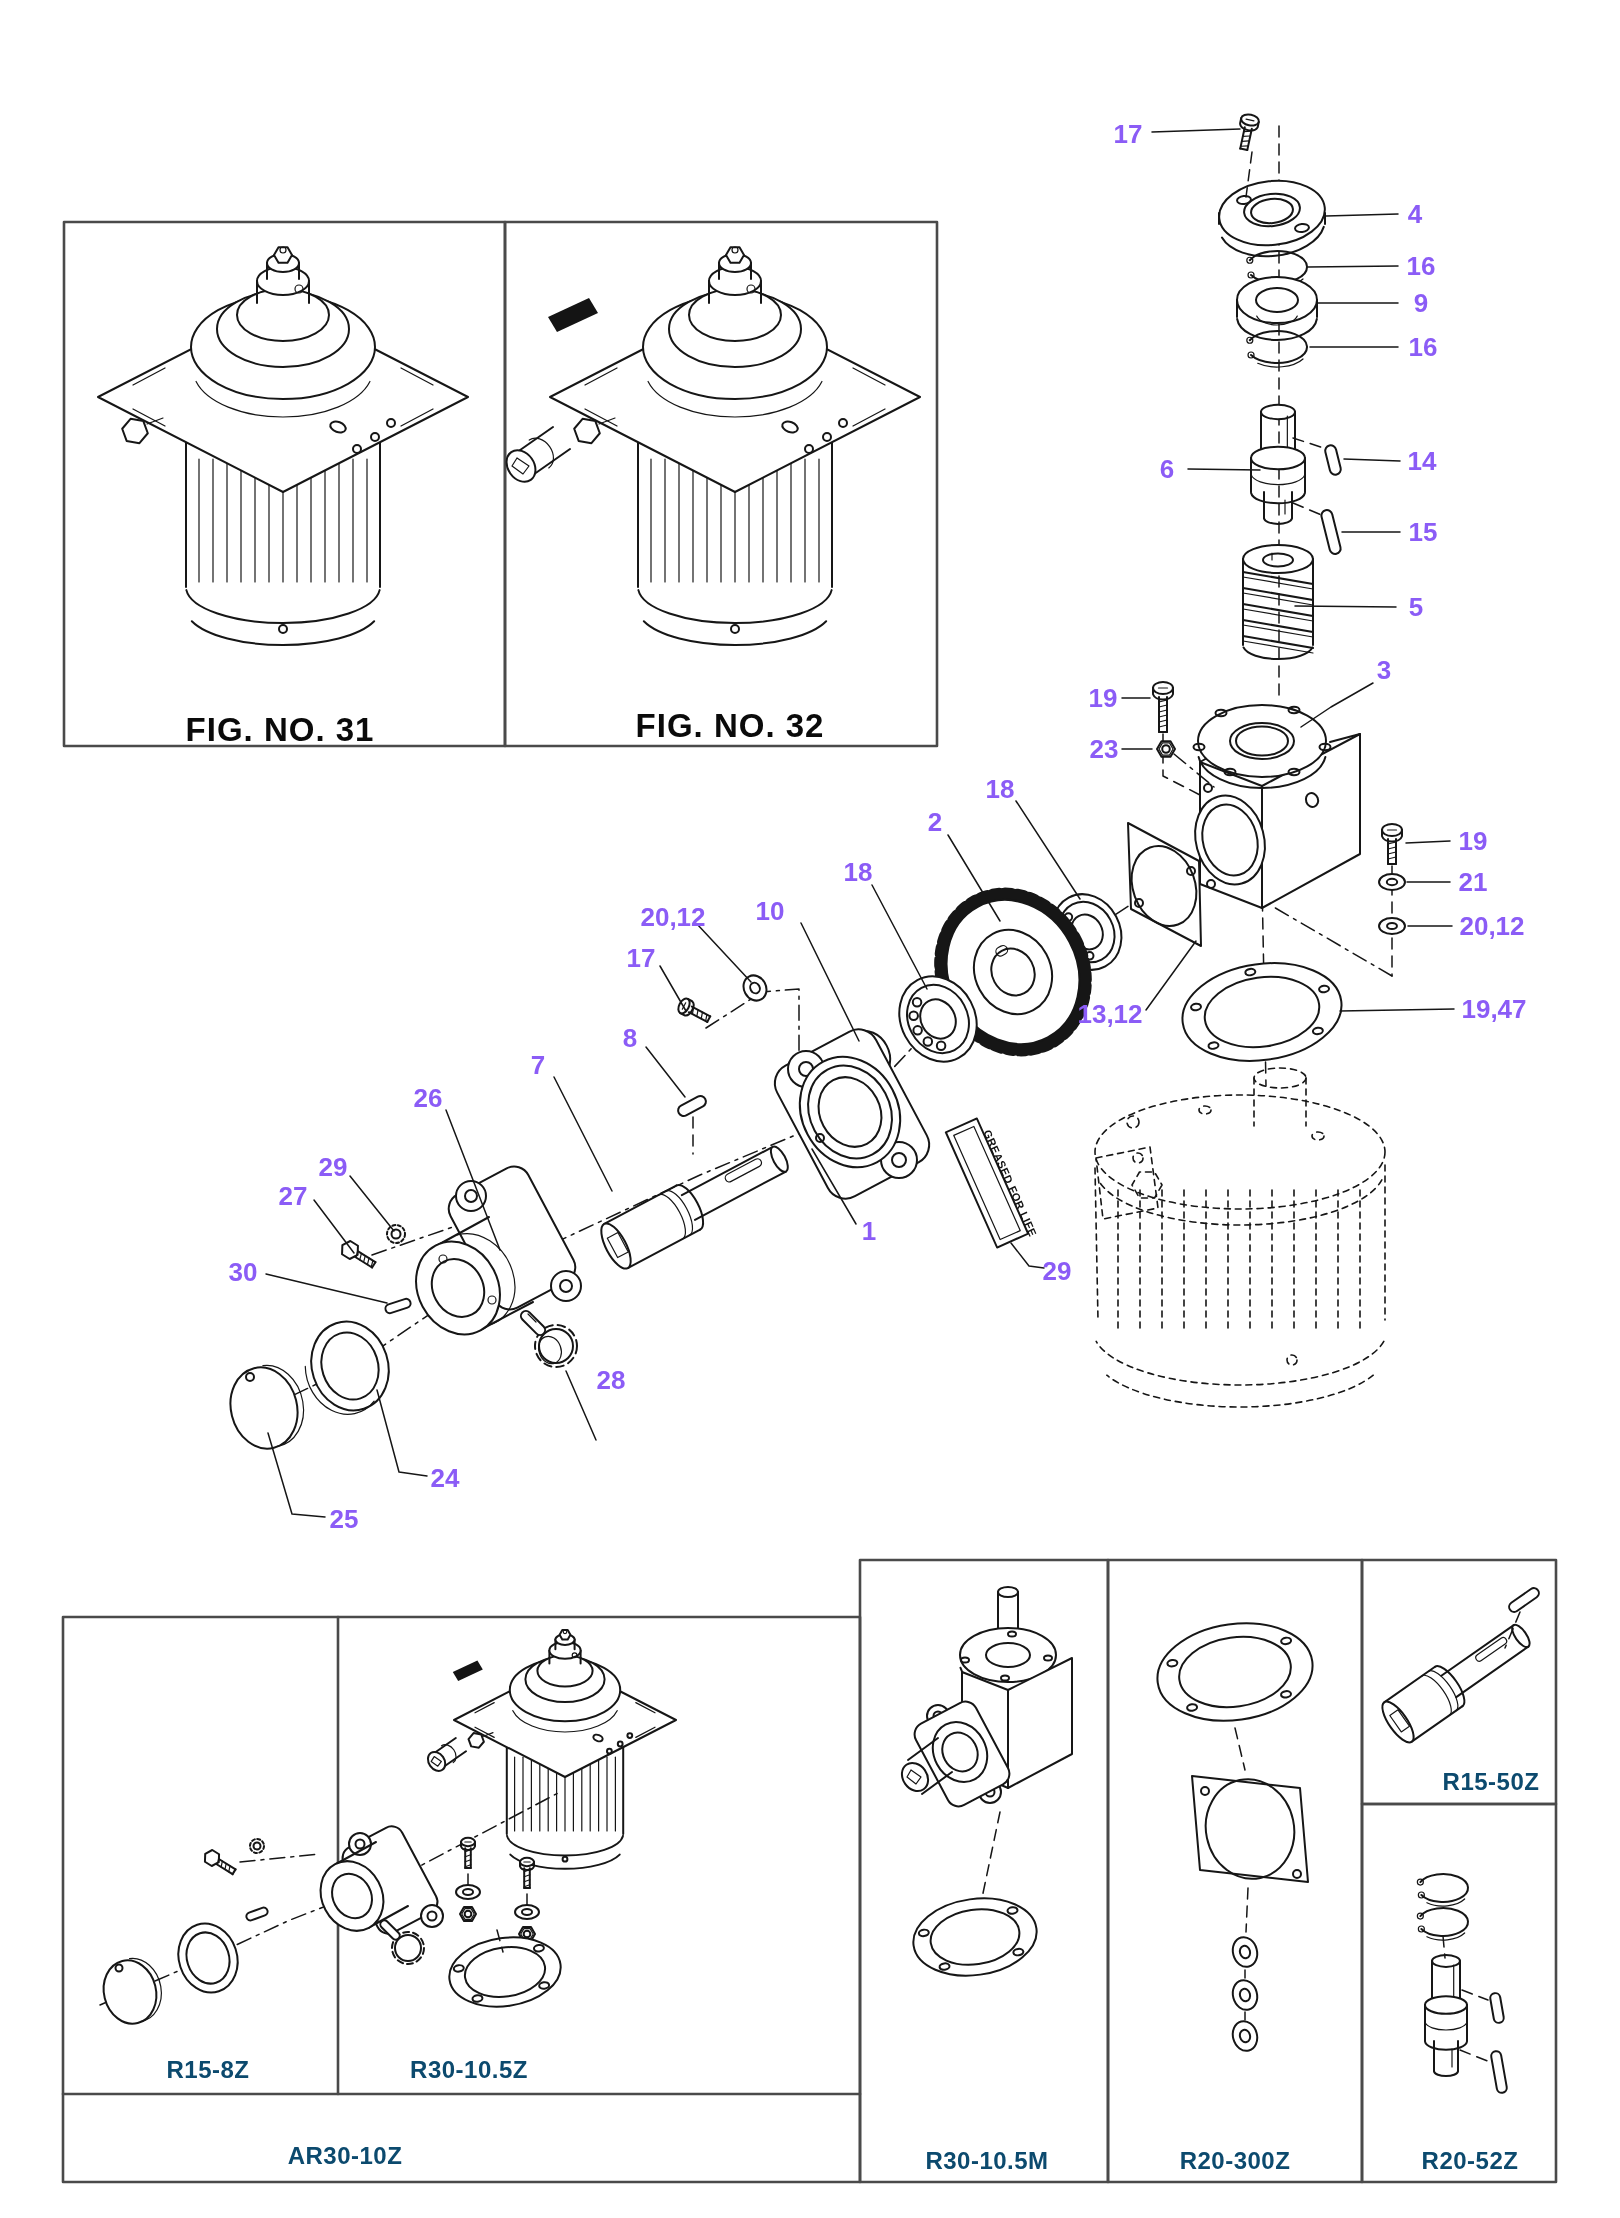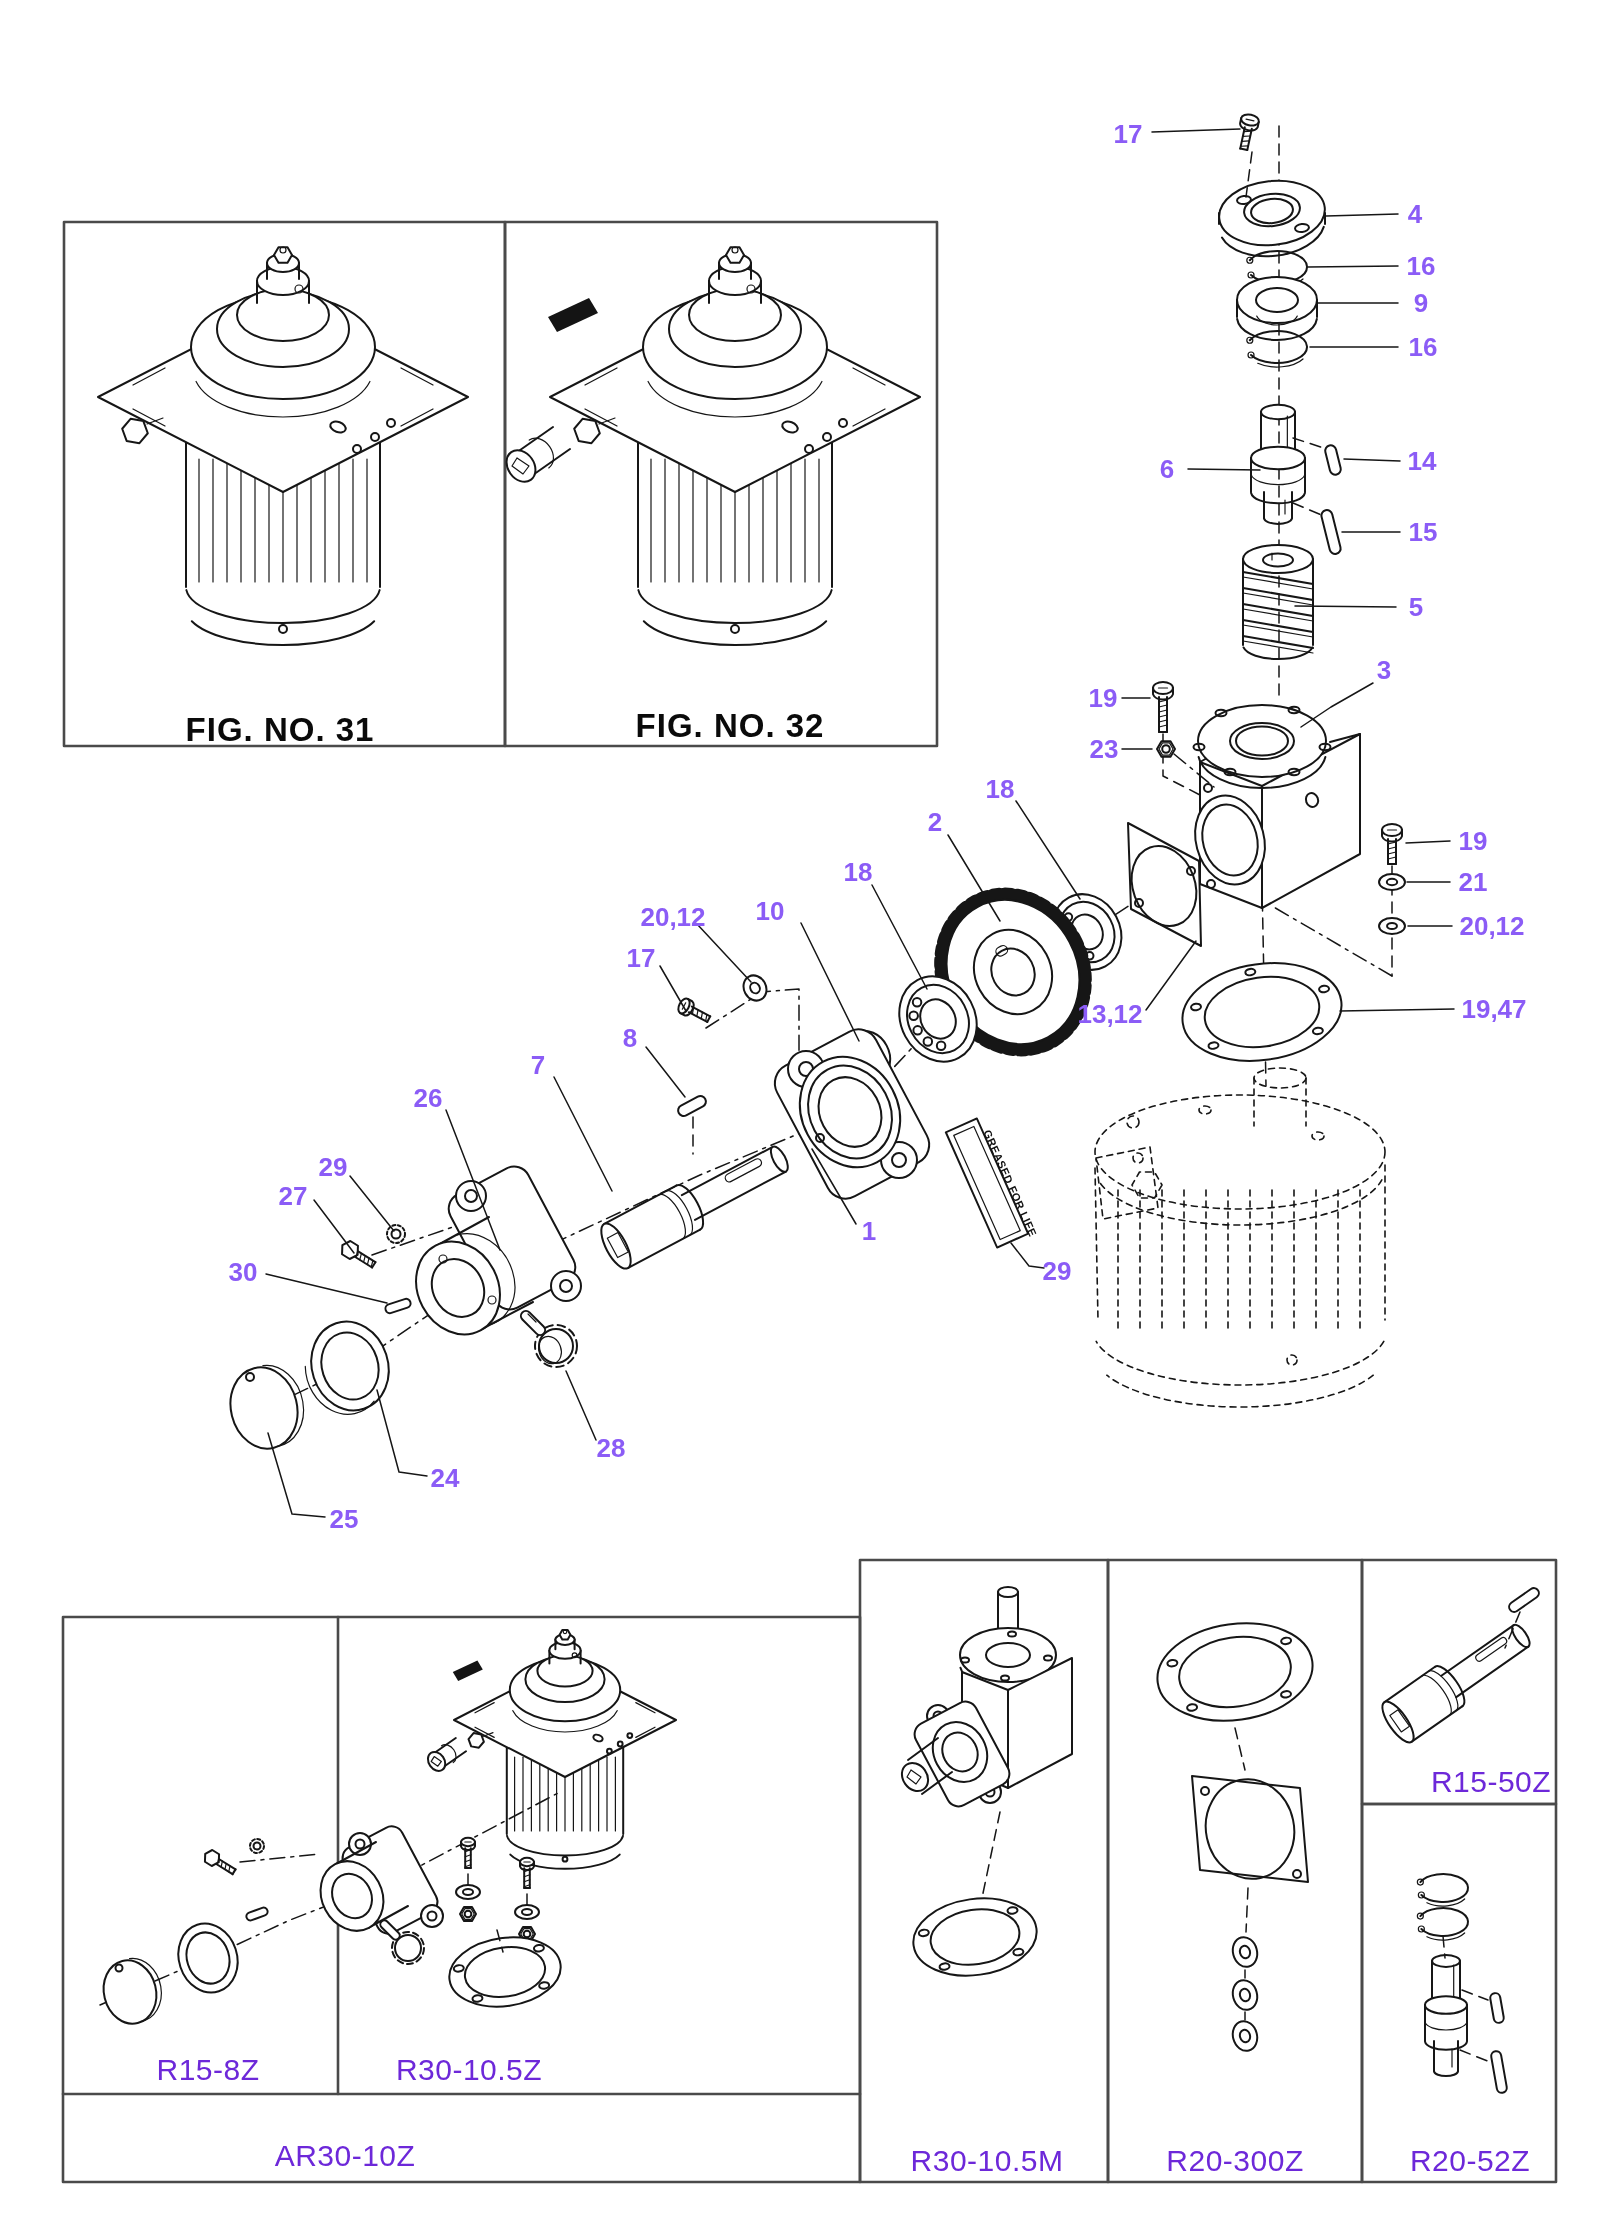--- a/index.html
+++ b/index.html
@@ -13,22 +13,22 @@
   #art .thin{stroke-width:1.2;}
   #art .ldr{stroke-width:1.5;}
   #art .box{stroke:#4a4a4a;stroke-width:2.6;fill:none;}
   #art .dash{stroke-dasharray:11 7;stroke-width:1.5;}
   #art .dd{stroke-dasharray:15 6 3 6;stroke-width:1.5;}
   #art .ghost *{stroke-dasharray:6 5;stroke-width:1.6;}
   #art .teeth{stroke-width:13;stroke-dasharray:6.5 5.5;}
   #art text{stroke:none;fill:#111;font-family:"Liberation Sans",sans-serif;font-weight:bold;}
   .callout{position:absolute;transform:translate(-50%,-50%);font-weight:bold;font-size:26px;
            color:#8b5cf6;white-space:nowrap;}
-  .panel-label{position:absolute;transform:translate(-50%,-50%);font-weight:normal;font-size:30px;
-           color:#6d28d9;white-space:nowrap;letter-spacing:.5px;}
+  .panel-label{position:absolute;transform:translate(-50%,-50%);font-weight:bold;font-size:24px;
+           color:#0c4a6e;white-space:nowrap;letter-spacing:.5px;}
   .fig-label{position:absolute;transform:translate(-50%,-50%);font-weight:bold;font-size:33px;
            color:#0a0a0a;white-space:nowrap;letter-spacing:1px;}
 </style>
 </head>
 <body>
 
 <div class="page">
   <svg id="art" width="1620" height="2218" viewBox="0 0 1620 2218">
       <g>
         <rect x="64" y="222" width="441" height="524" class="box"></rect>
@@ -782,21 +782,21 @@
     <div class="callout" style="left: 630px; top: 1038px;">8</div>
     <div class="callout" style="left: 538px; top: 1065px;">7</div>
     <div class="callout" style="left: 428px; top: 1098px;">26</div>
     <div class="callout" style="left: 333px; top: 1167px;">29</div>
     <div class="callout" style="left: 293px; top: 1196px;">27</div>
     <div class="callout" style="left: 243px; top: 1272px;">30</div>
     <div class="callout" style="left: 869px; top: 1231px;">1</div>
     <div class="callout" style="left: 1057px; top: 1271px;">29</div>
     <div class="callout" style="left: 445px; top: 1478px;">24</div>
     <div class="callout" style="left: 344px; top: 1519px;">25</div>
-    <div class="callout" style="left: 611px; top: 1448px; text-align: center;">28</div>
+    <div class="callout" style="left: 611px; top: 1380px; text-align: center;">28</div>
     <div class="panel-label" style="left: 208px; top: 2070px;">R15-8Z</div>
     <div class="panel-label" style="left: 469px; top: 2070px;">R30-10.5Z</div>
     <div class="panel-label" style="left: 345px; top: 2156px;">AR30-10Z</div>
     <div class="panel-label" style="left: 987px; top: 2161px;">R30-10.5M</div>
     <div class="panel-label" style="left: 1235px; top: 2161px;">R20-300Z</div>
     <div class="panel-label" style="left: 1491px; top: 1782px;">R15-50Z</div>
     <div class="panel-label" style="left: 1470px; top: 2161px;">R20-52Z</div>
   </div>
 
 </body></html>

